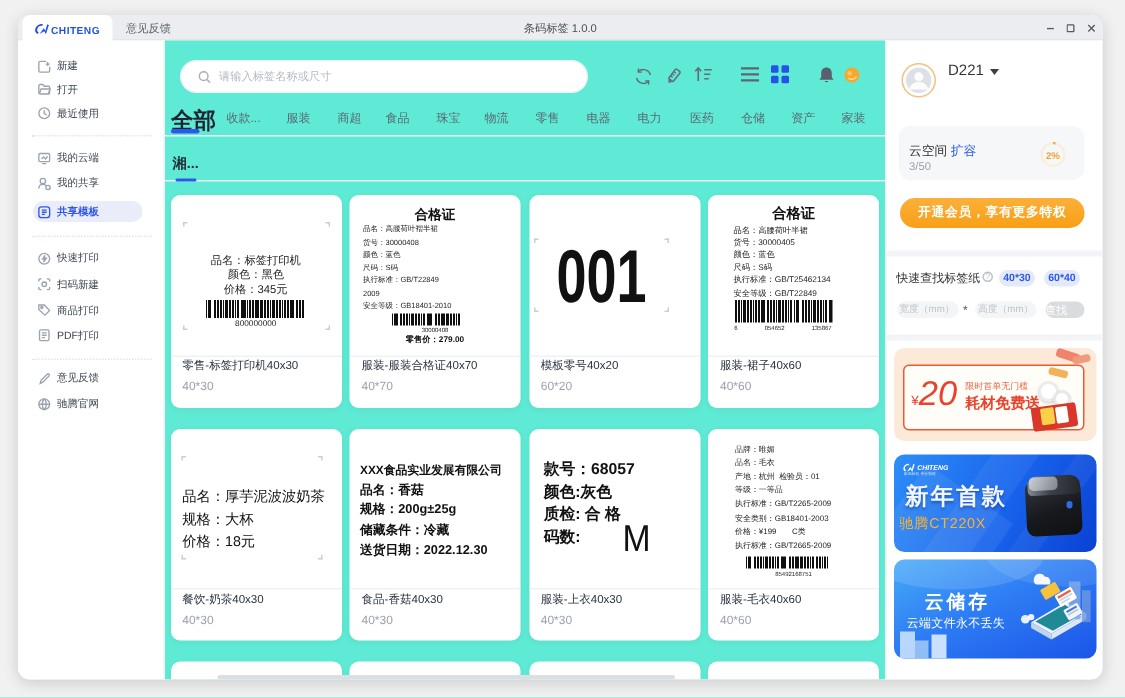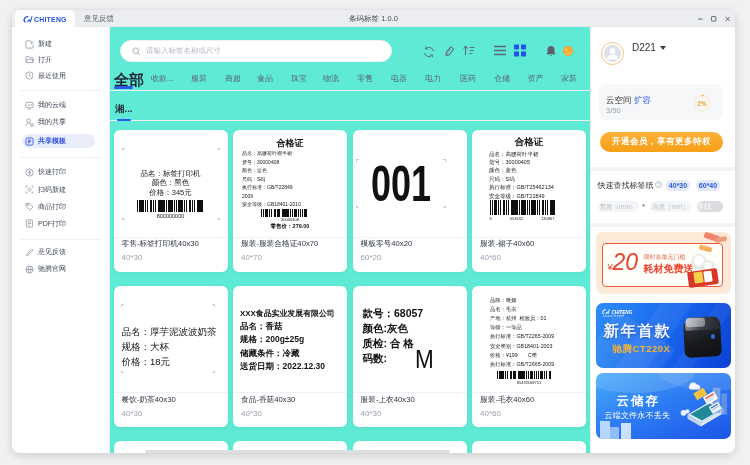--- a/index.html
+++ b/index.html
@@ -315,21 +315,21 @@
         <div style="position:absolute;left:-10px;top:18px;width:70px;height:90px;background:rgba(255,255,255,.07);transform:rotate(35deg)"></div>
         <div style="position:absolute;left:40px;top:-20px;width:26px;height:120px;background:rgba(255,255,255,.06);transform:rotate(35deg)"></div>
         <div style="position:absolute;left:92px;top:-10px;width:16px;height:110px;background:rgba(255,255,255,.05);transform:rotate(35deg)"></div>
         <svg style="position:absolute;left:5px;top:4px" width="40" height="10" viewBox="0 0 40 10">
             <path d="M2.5 7.4 C1.3 6.9 0.9 5.4 1.6 4 C2.4 2.6 4 1.9 5.2 2.3 L4.7 3.3 C3.9 3.1 2.9 3.5 2.4 4.4 C2 5.3 2.3 6.2 3 6.4 Z" fill="#fff"></path>
             <path d="M3.6 7.5 L6 4.2 L6.8 5.9 L7.9 2.3 L8.8 2.7 L7.1 7.6 L6.2 6 Z" fill="#fff"></path>
             <text x="10.5" y="6.5" font-size="4.6" font-weight="bold" font-style="italic" fill="#fff">CHITENG</text>
             <text x="1.5" y="9.7" font-size="2.6" fill="rgba(255,255,255,.75)">条码标签  专业制造</text>
           </svg>
         <div style="position:absolute;left:8px;top:18px;font-size:15.5px;font-weight:bold;color:#f2f6ff;letter-spacing:1.5px;text-shadow:0 1px 2px rgba(10,40,140,.5)">新年首款</div>
-        <div style="position:absolute;left:17px;top:39.5px;font-size:9.5px;font-weight:bold;color:#f7b32f;letter-spacing:0.5px">驰腾CT220X</div>
+        <div style="position:absolute;left:4px;top:39.5px;font-size:9.5px;font-weight:normal;color:#f7b32f;letter-spacing:0.5px">驰腾CT220X</div>
         <div style="position:absolute;left:86px;top:11px;width:42px;height:46px">
           <div style="position:absolute;left:2px;top:6px;width:37px;height:37px;background:linear-gradient(160deg,#34383f 0%,#17191d 55%,#101114 100%);border-radius:6px;transform:rotate(-3deg)"></div>
           <div style="position:absolute;left:3px;top:3px;width:35px;height:13px;background:linear-gradient(100deg,#8c929b 0%,#3c4149 45%,#23262b 100%);border-radius:6px 7px 3px 3px;transform:rotate(-3deg)"></div>
           <div style="position:absolute;left:4px;top:4px;width:19px;height:9px;background:linear-gradient(120deg,#cdd1d6,#7e848d);border-radius:3px;transform:rotate(-3deg)"></div>
           <div style="position:absolute;left:29px;top:20px;width:4.5px;height:4.5px;border-radius:50%;background:#2f6be0"></div>
         </div>
       </div>
       <div style="position:absolute;left:4.5px;top:346px;width:135px;height:66px;border-radius:7px;background:linear-gradient(155deg,#47abf8 0%,#2e7ef4 45%,#1b55e8 100%);overflow:hidden">
         <div style="position:absolute;left:-20px;top:-26px;width:120px;height:46px;background:rgba(255,255,255,.13);border-radius:50%"></div>
         <div style="position:absolute;left:60px;top:-30px;width:110px;height:48px;background:rgba(255,255,255,.10);border-radius:50%"></div>

